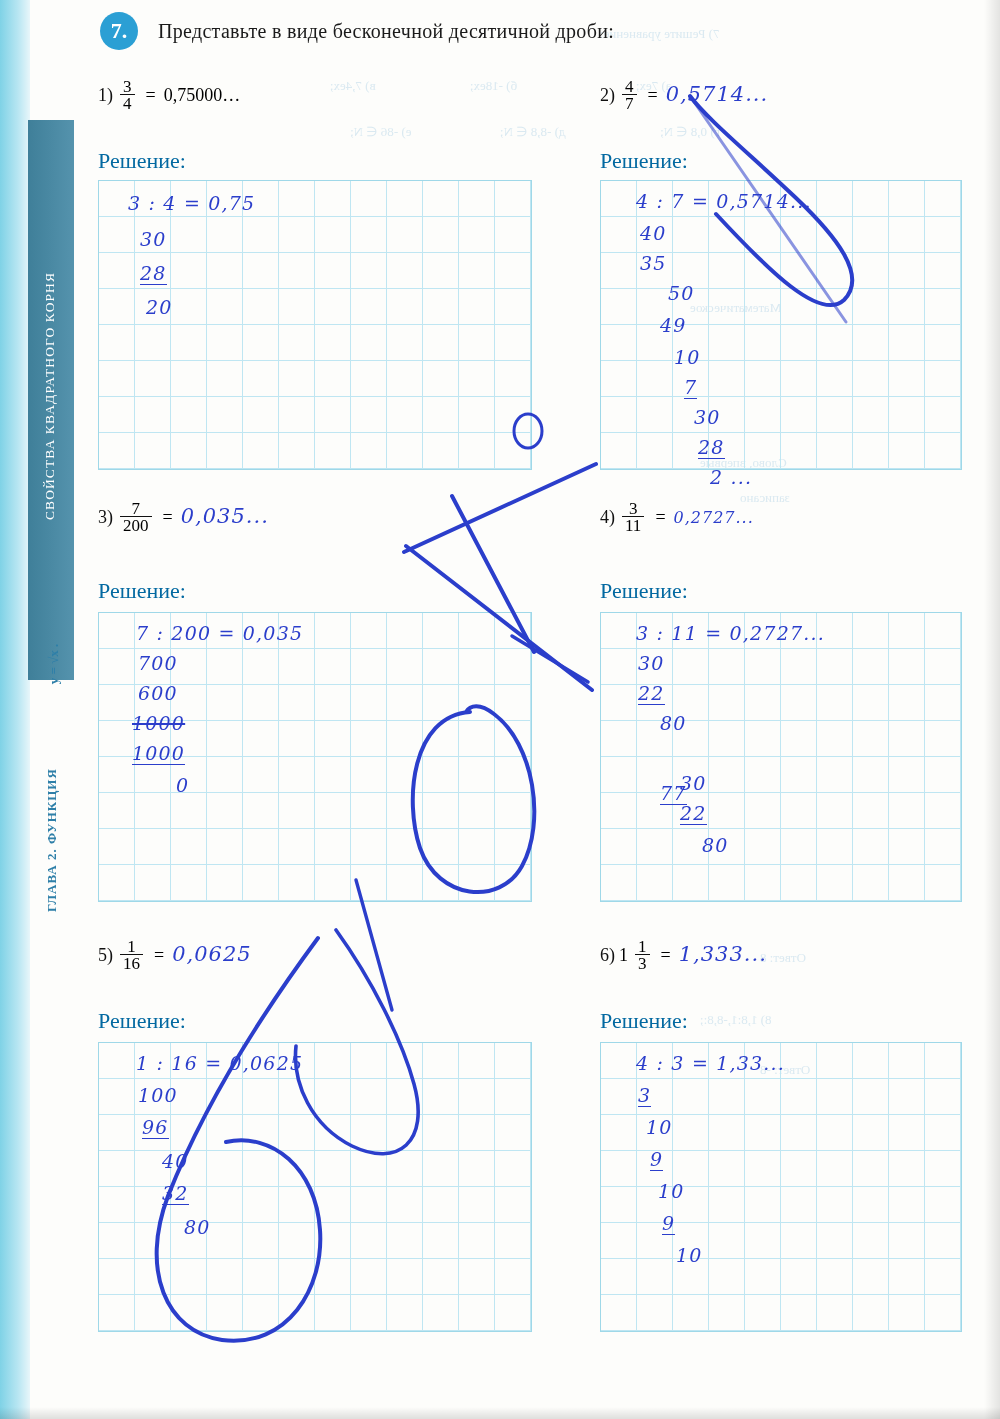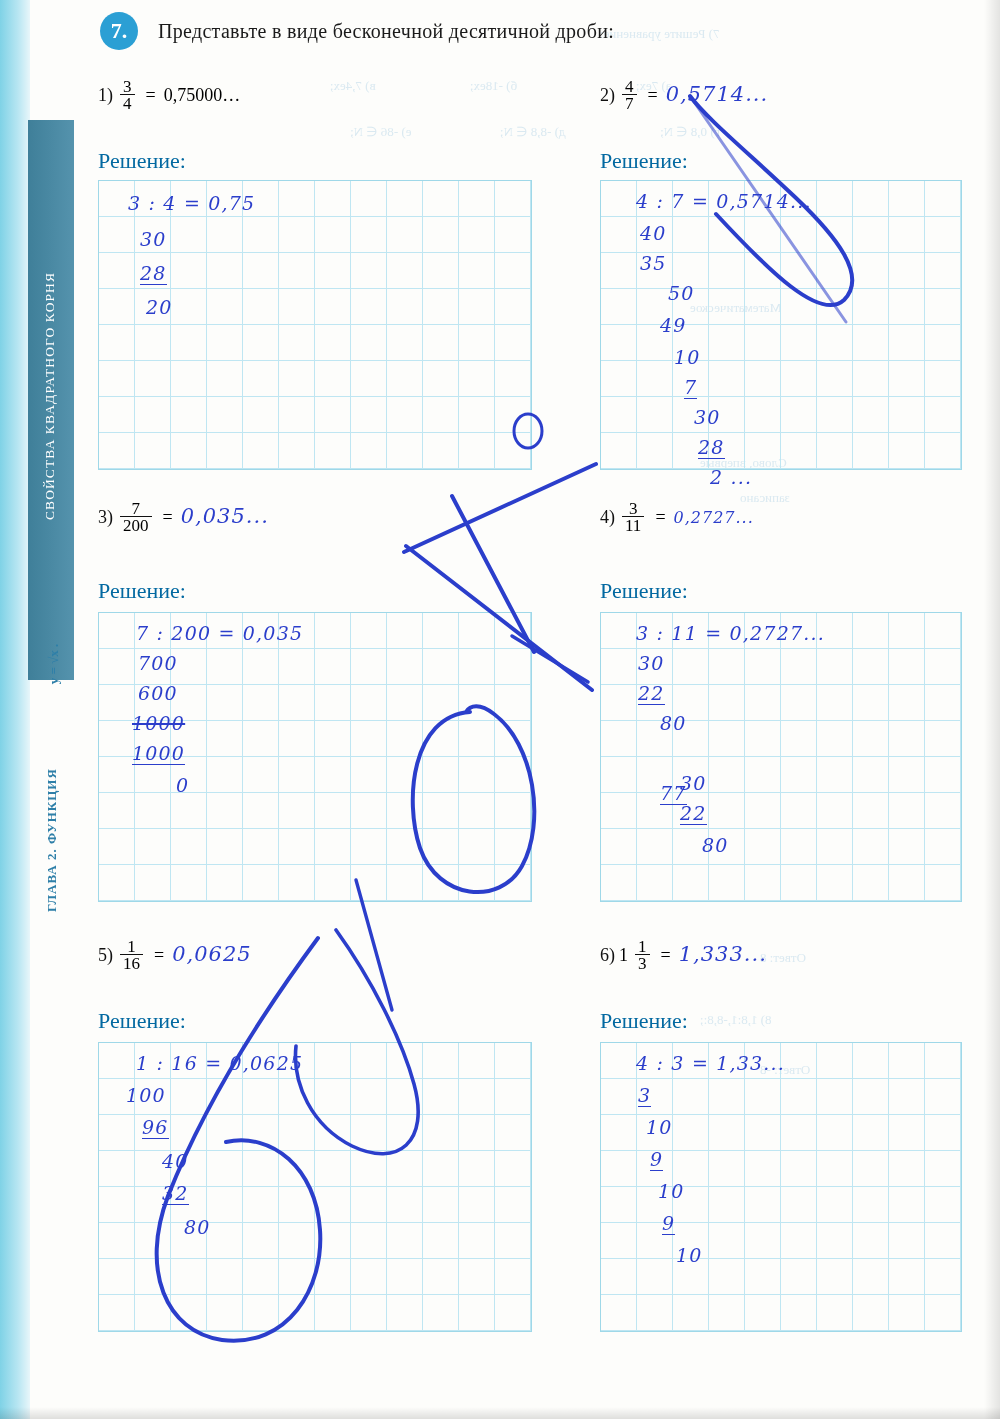--- a/index.html
+++ b/index.html
@@ -319,21 +319,21 @@
       <span class="frac">
         <span class="n">1</span>
         <span class="d">16</span>
       </span>
       <span class="eq">=</span>
       <span class="hand" style="font-size:21px;font-style:italic;">0,0625</span>
     </div>
     <div class="solution-label" style="left:18px; top:1008px;">Решение:</div>
     <div class="gridbox" style="left:18px; top:1042px; width:432px; height:288px;"></div>
     <div class="work" style="left:56px; top:1052px;">1 : 16 = 0,0625</div>
-    <div class="work" style="left:46px; top:1084px;font-style:italic;">100</div>
+    <div class="work" style="left:58px; top:1084px;font-style:italic;">100</div>
     <div class="work ul" style="left:62px; top:1116px;">96</div>
     <div class="work" style="left:82px; top:1150px;">40</div>
     <div class="work ul" style="left:82px; top:1182px;">32</div>
     <div class="work" style="left:104px; top:1216px;">80</div>
 
     <div class="item" style="left:520px; top:940px;">
       <span class="item-num">6)</span>
       <span class="mixed-int">1</span>
       <span class="frac">
         <span class="n">1</span>

